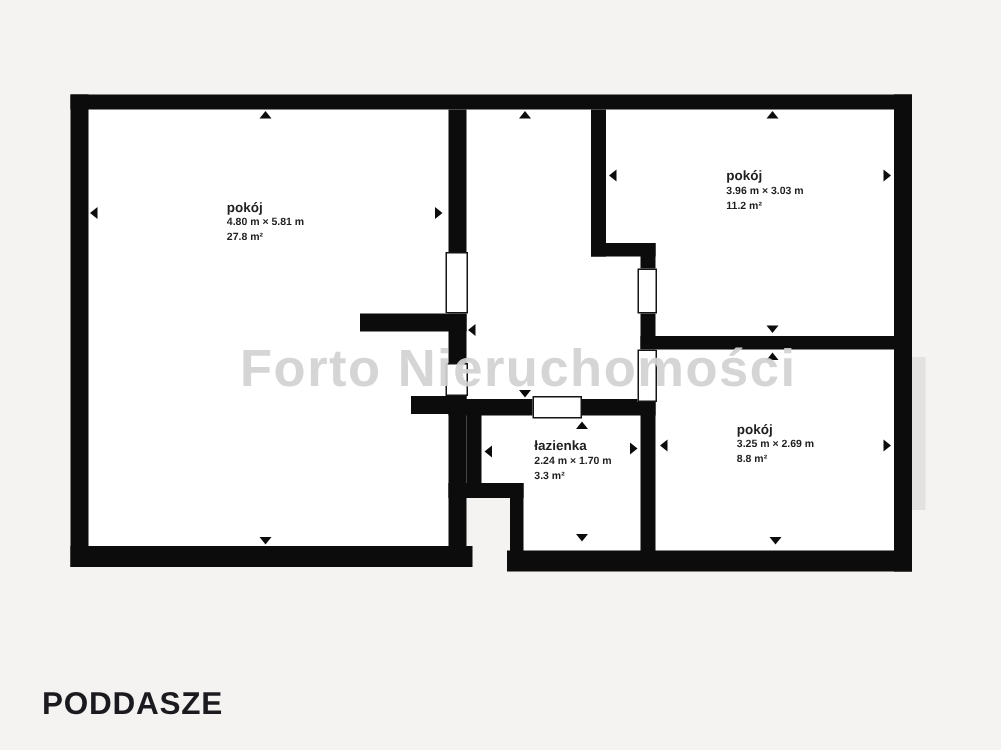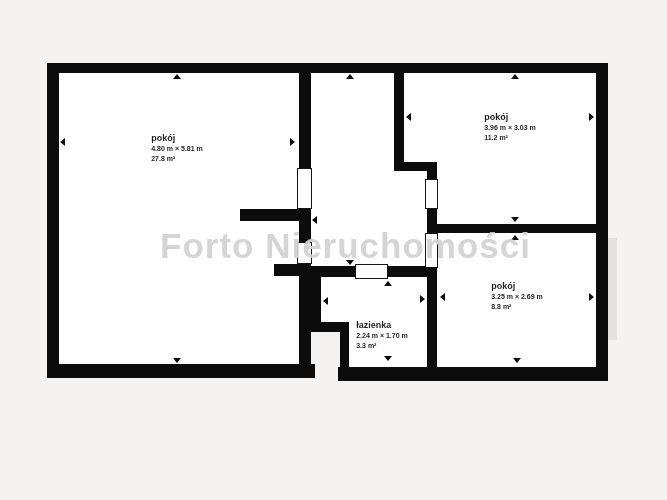--- a/index.html
+++ b/index.html
@@ -100,21 +100,21 @@
   <div class="room-label" style="left:177px;top:133px;">
     <span class="rname">pokój</span>
     <span class="rdims">4.80 m × 5.81 m</span>
     <span class="rarea">27.8 m²</span>
   </div>
   <div class="room-label" style="left:510px;top:112px;">
     <span class="rname">pokój</span>
     <span class="rdims">3.96 m × 3.03 m</span>
     <span class="rarea">11.2 m²</span>
   </div>
-  <div class="room-label" style="left:382px;top:292px;margin-top:28px;">
+  <div class="room-label" style="left:382px;top:292px;">
     <span class="rname">łazienka</span>
     <span class="rdims">2.24 m × 1.70 m</span>
     <span class="rarea">3.3 m²</span>
   </div>
   <div class="room-label" style="left:517px;top:281px;">
     <span class="rname">pokój</span>
     <span class="rdims">3.25 m × 2.69 m</span>
     <span class="rarea">8.8 m²</span>
   </div>
 
@@ -133,14 +133,15 @@
   <div class="ar ar-left" style="left:440px;top:293px;"></div>
   <div class="ar ar-left" style="left:323px;top:297px;"></div>
   <div class="ar ar-left" style="left:312px;top:216px;"></div>
   <div class="ar ar-right" style="left:290px;top:138px;"></div>
   <div class="ar ar-right" style="left:589px;top:113px;"></div>
   <div class="ar ar-right" style="left:589px;top:293px;"></div>
   <div class="ar ar-right" style="left:420px;top:295px;"></div>
 
   <div class="watermark">Forto Nieruchomości</div>
 
+  <div class="floor-caption">PODDASZE</div>
 
 </div>
 
 </body></html>

